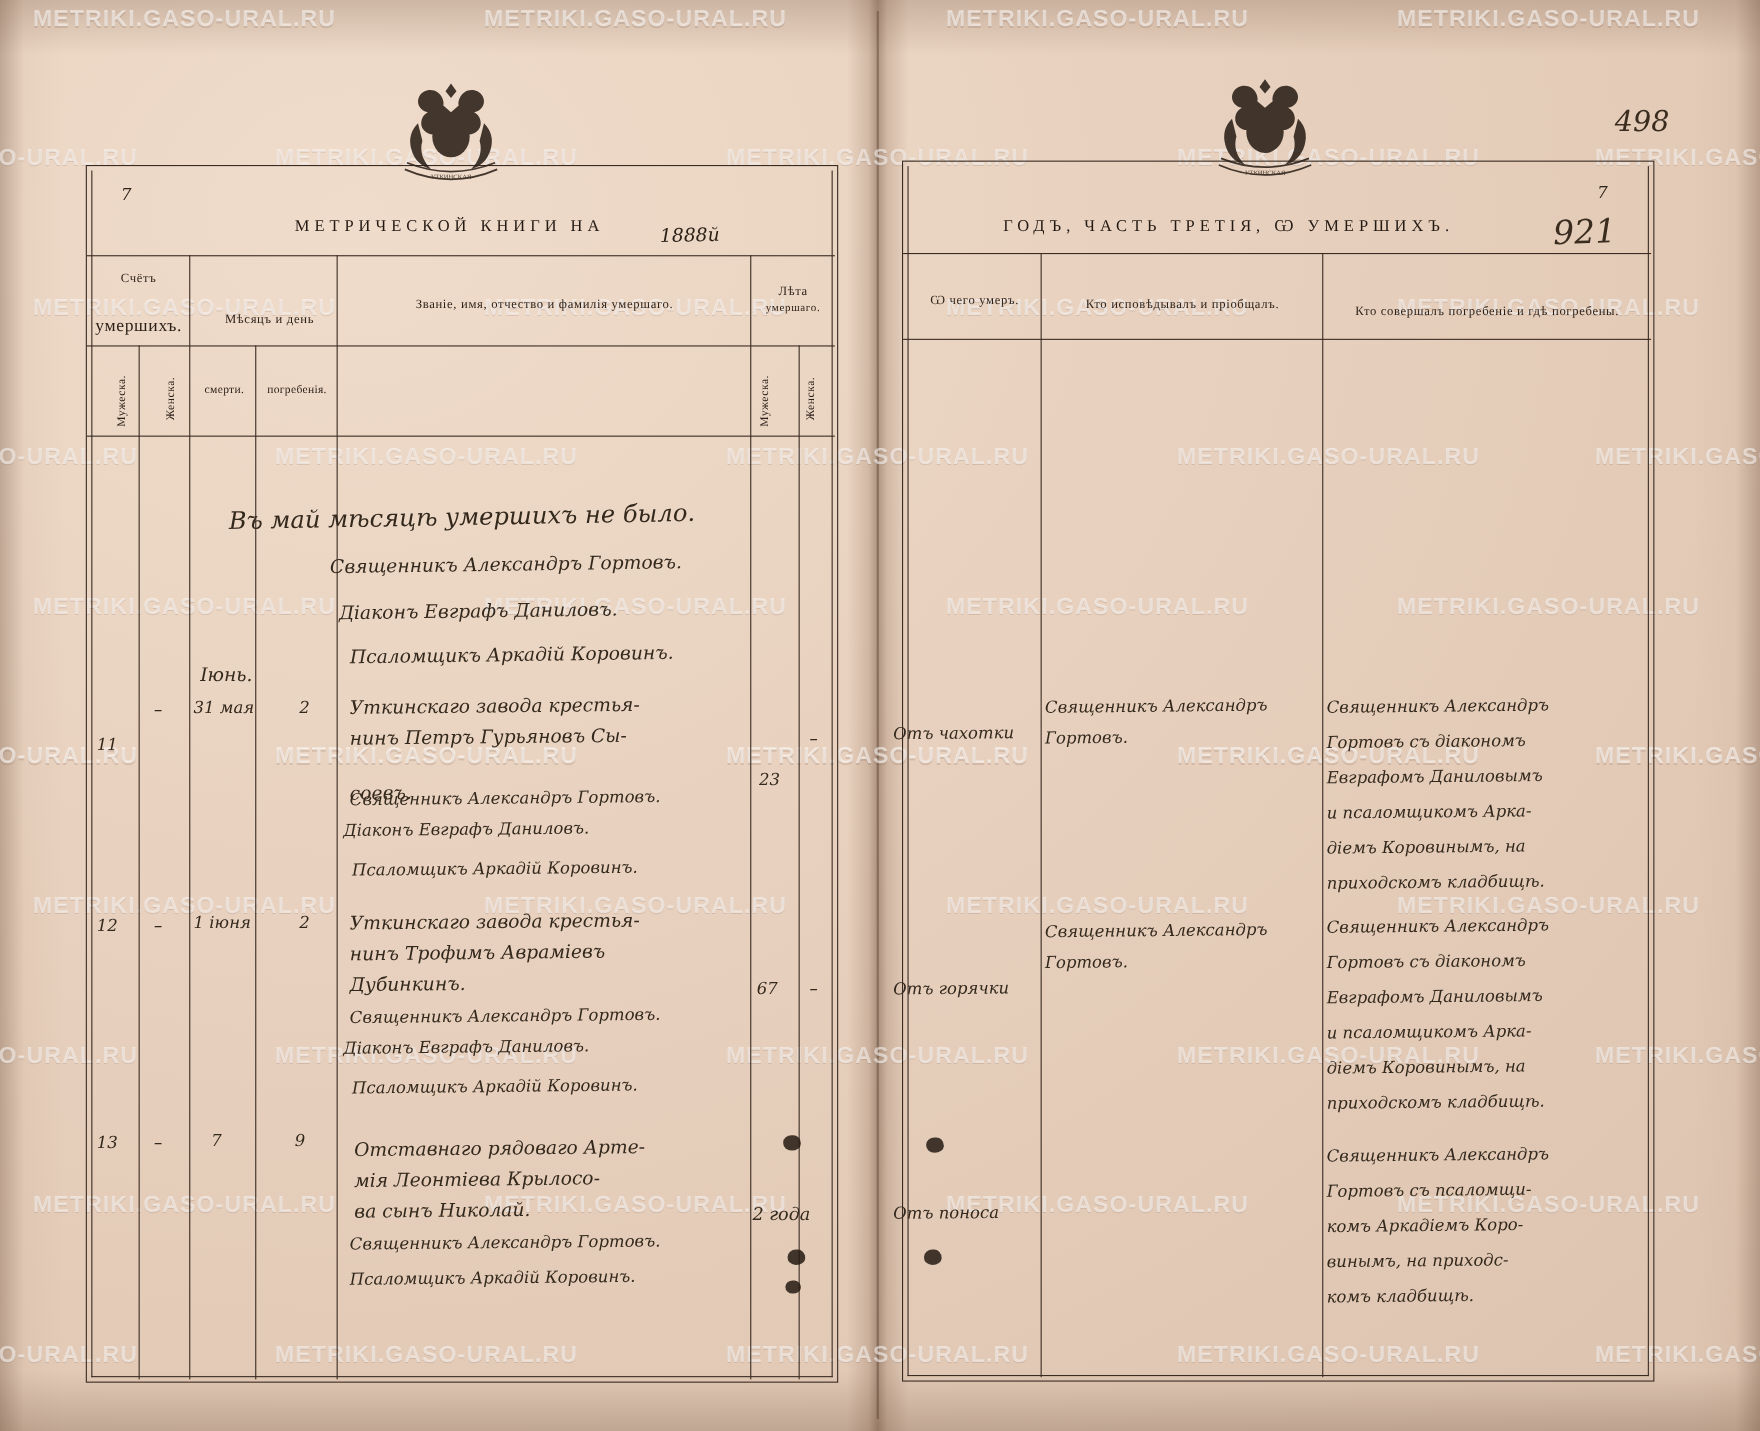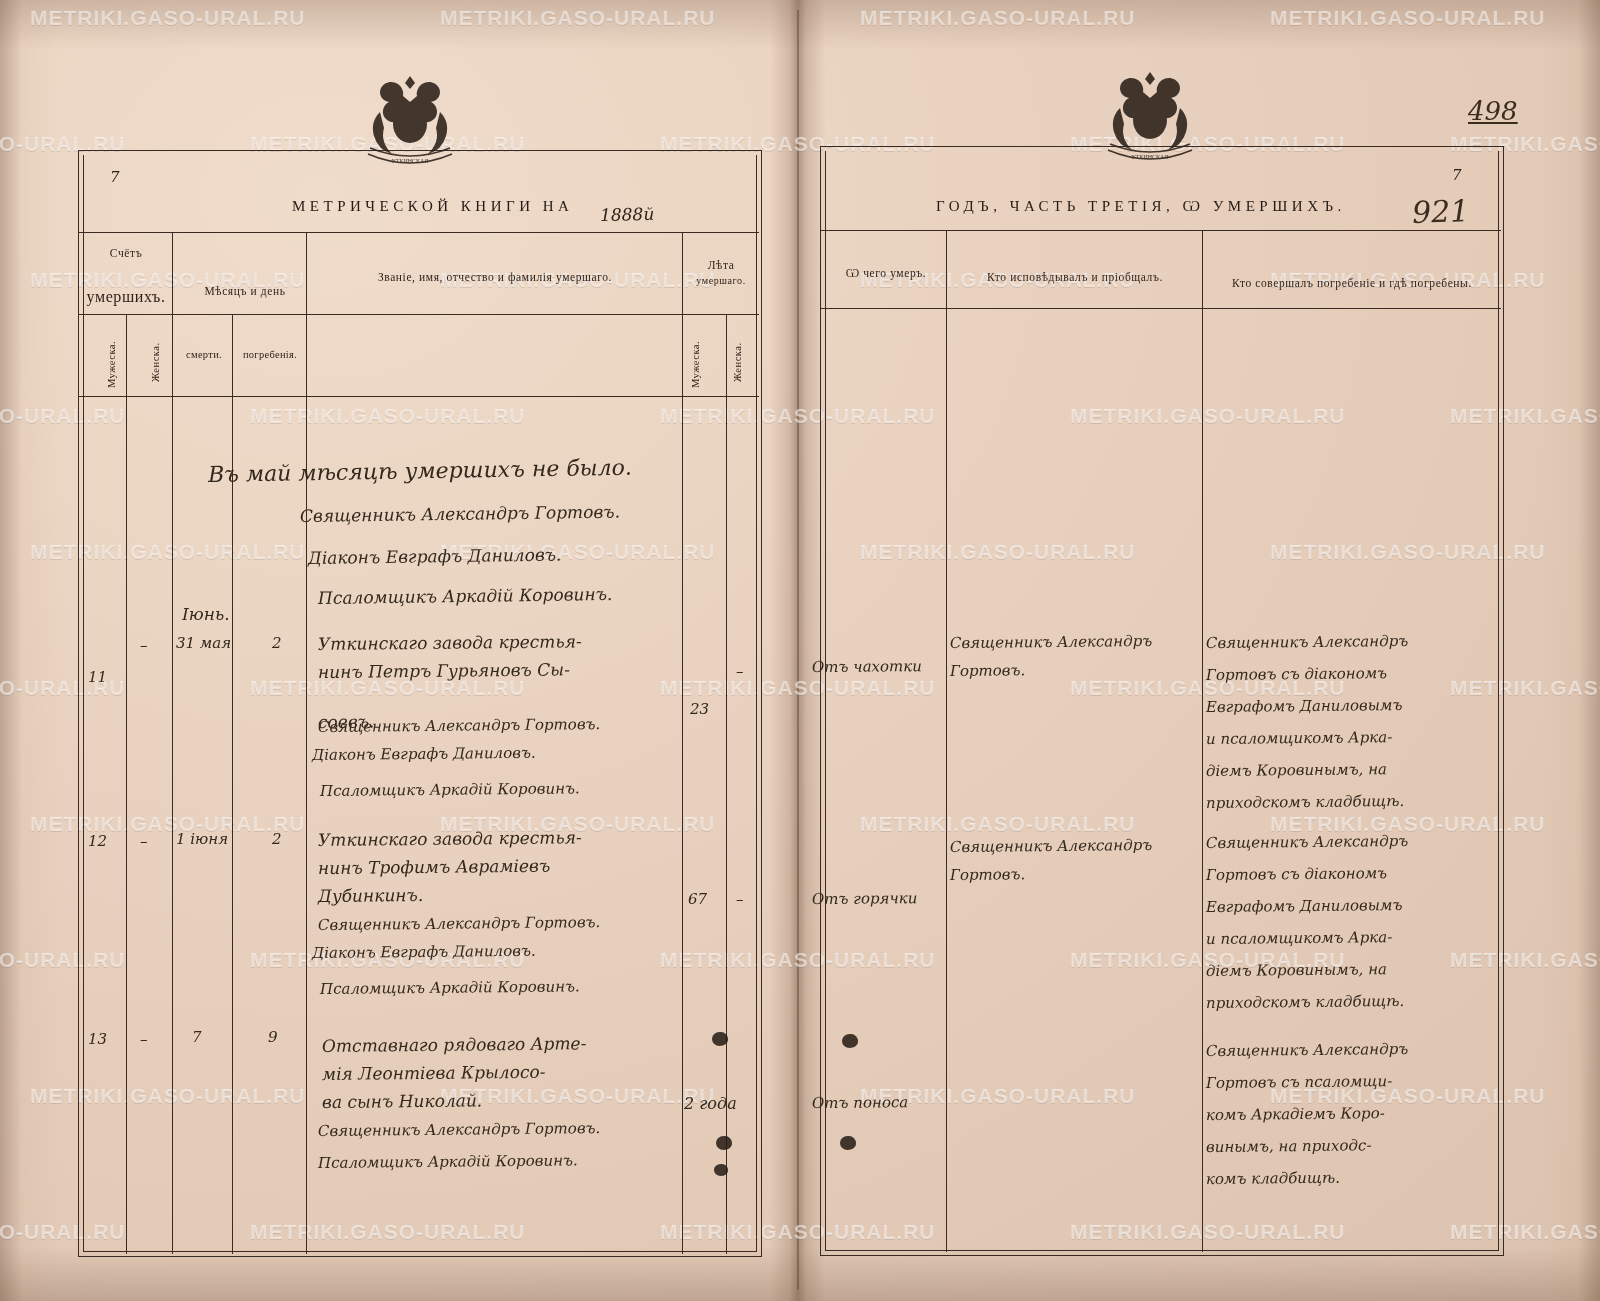--- a/index.html
+++ b/index.html
@@ -96,21 +96,20 @@
     color: #241a14;
     font-family: "Liberation Serif", serif;
     letter-spacing: 2px;
     white-space: nowrap;
   }
   .title-line {
     font-size: 15px;
     letter-spacing: 4.5px;
     font-variant: small-caps;
     color: #241a14;
-    margin-left: 24px;
   }
   .colhead {
     position: absolute;
     text-align: center;
     font-size: 11.5px;
     color: #2b1f17;
     line-height: 1.35;
     letter-spacing: .6px;
   }
   .colhead.small { font-size: 10.5px; letter-spacing: .3px; }
@@ -305,21 +304,21 @@
   <div class="colhead" style="left:684px; top:258px; width:74px;">
     <div>Лѣта</div>
     <div style="font-size:10px;">умершаго.</div>
   </div>
   <div class="vertlabel" style="left:690px; top:388px;">Мужеска.</div>
   <div class="vertlabel" style="left:732px; top:382px;">Женска.</div>
 
   <div class="printed title-line" style="left:912px; top:198px;">ГОДЪ, ЧАСТЬ ТРЕТІЯ, Ѡ УМЕРШИХЪ.</div>
 
   <div class="hand sm" style="left:1452px; top:166px;">7</div>
-  <div class="pagenum" style="left:1468px; top:96px; font-size:26px;text-decoration:underline;">498</div>
+  <div class="pagenum" style="left:1468px; top:96px; font-size:26px;">498</div>
   <div class="pagenum" style="left:1412px; top:194px; font-size:30px; transform:rotate(-2deg);">921</div>
 
   <div class="colhead" style="left:828px; top:266px; width:116px;">Ѡ чего умеръ.</div>
   <div class="colhead" style="left:950px; top:270px; width:250px;">Кто исповѣдывалъ и пріобщалъ.</div>
   <div class="colhead" style="left:1206px; top:276px; width:292px;">Кто совершалъ погребеніе и гдѣ погребены.</div>
 
   <div class="hand big ink" style="left:208px; top:462px; transform: rotate(-1deg);">Въ май мѣсяцѣ умершихъ не было.</div>
 
   <div class="hand mid ink" style="left:300px; top:506px; transform: rotate(-0.8deg);">Священникъ Александръ Гортовъ.</div>
   <div class="hand mid ink" style="left:308px; top:548px; transform: rotate(-0.8deg);">Діаконъ Евграфъ Даниловъ.</div>

